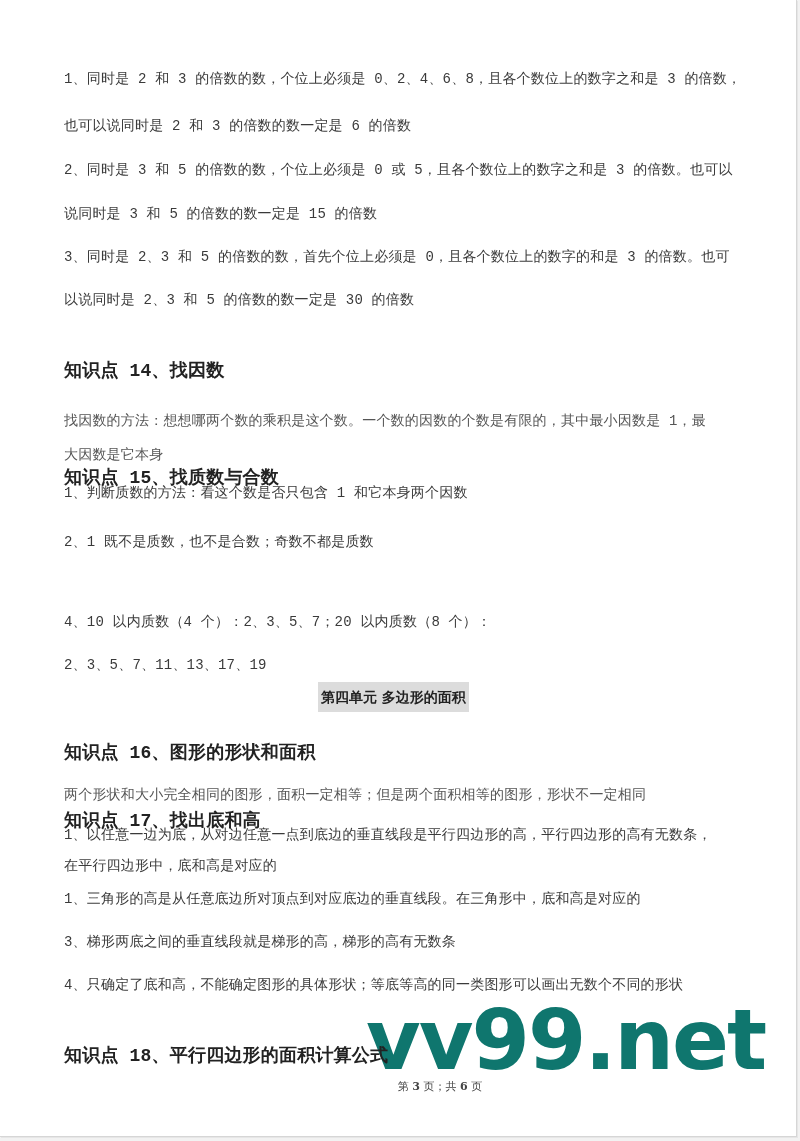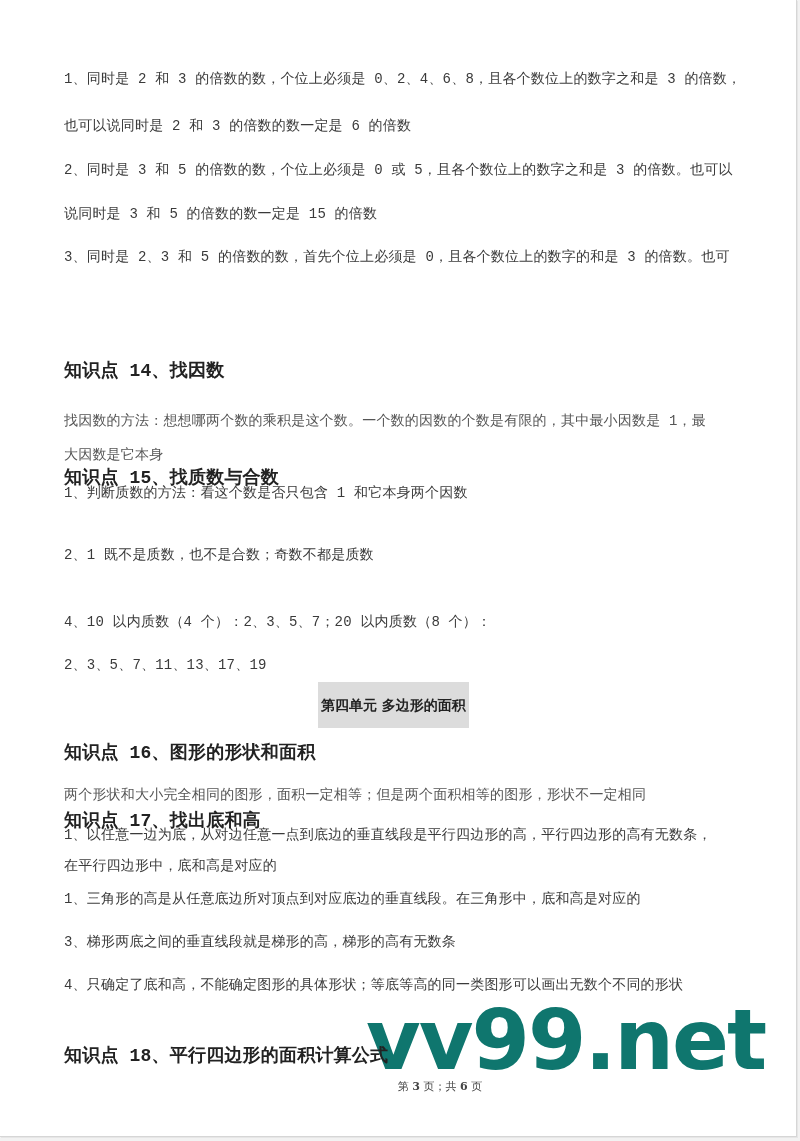--- a/index.html
+++ b/index.html
@@ -41,21 +41,21 @@
       color: #222222;
       font-size: 18px;
       margin-top: 24px;
     }
     .unit-title {
       position: absolute;
       left: 318px;
       top: 682px;
       height: 22px;
       line-height: 22px;
-      padding: 12px 3px;
+      padding: 4px 3px;
       background: #dcdcdc;
       font-weight: bold;
       font-size: 14px;
       color: #222222;
       white-space: nowrap;
     }
     .watermark {
       position: absolute;
       left: 366px;
       top: 990px;
@@ -85,28 +85,29 @@
 </head>
 <body>
 
 <div class="page">
 
   <div class="line body" style="top:70px">1、同时是 2 和 3 的倍数的数，个位上必须是 0、2、4、6、8，且各个数位上的数字之和是 3 的倍数，</div>
   <div class="line body" style="top:117px">也可以说同时是 2 和 3 的倍数的数一定是 6 的倍数</div>
   <div class="line body" style="top:161px">2、同时是 3 和 5 的倍数的数，个位上必须是 0 或 5，且各个数位上的数字之和是 3 的倍数。也可以</div>
   <div class="line body" style="top:205px">说同时是 3 和 5 的倍数的数一定是 15 的倍数</div>
   <div class="line body" style="top:248px">3、同时是 2、3 和 5 的倍数的数，首先个位上必须是 0，且各个数位上的数字的和是 3 的倍数。也可</div>
+  <div class="line body" style="top:291px">以说同时是 2、3 和 5 的倍数的数一定是 30 的倍数</div>
 
   <div class="line heading" style="top:334px">知识点 14、找因数</div>
   <div class="line soft" style="top:376px">找因数的方法：想想哪两个数的乘积是这个数。一个数的因数的个数是有限的，其中最小因数是 1，最</div>
   <div class="line soft" style="top:410px">大因数是它本身</div>
 
   <div class="line heading" style="top:441px">知识点 15、找质数与合数</div>
   <div class="line body" style="top:484px">1、判断质数的方法：看这个数是否只包含 1 和它本身两个因数</div>
-  <div class="line body" style="top:546px">2、1 既不是质数，也不是合数；奇数不都是质数</div>
+  <div class="line body" style="top:533px">2、1 既不是质数，也不是合数；奇数不都是质数</div>
   <div class="line body" style="top:613px">4、10 以内质数（4 个）：2、3、5、7；20 以内质数（8 个）：</div>
   <div class="line body" style="top:656px">2、3、5、7、11、13、17、19</div>
 
   <div class="unit-title">第四单元  多边形的面积</div>
 
   <div class="line heading" style="top:716px">知识点 16、图形的形状和面积</div>
   <div class="line soft" style="top:750px">两个形状和大小完全相同的图形，面积一定相等；但是两个面积相等的图形，形状不一定相同</div>
 
   <div class="line heading" style="top:784px">知识点 17、找出底和高</div>
   <div class="line body" style="top:826px">1、以任意一边为底，从对边任意一点到底边的垂直线段是平行四边形的高，平行四边形的高有无数条，</div>

